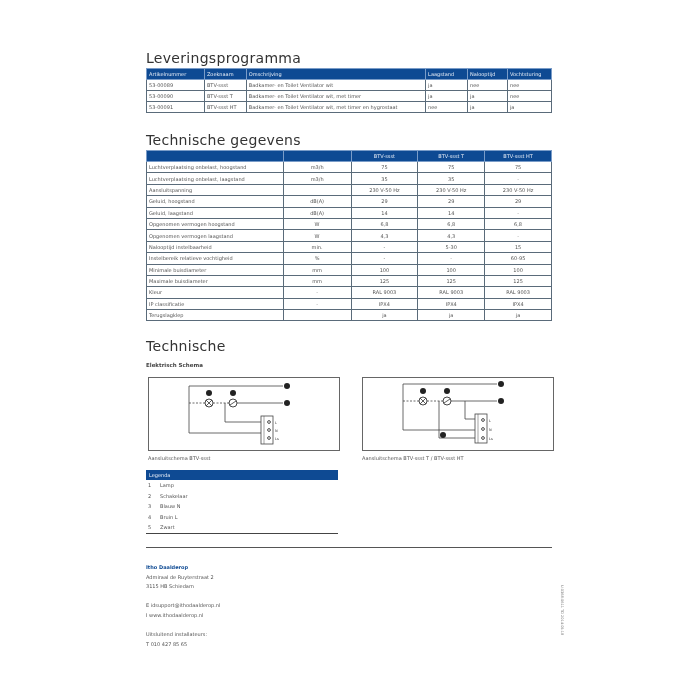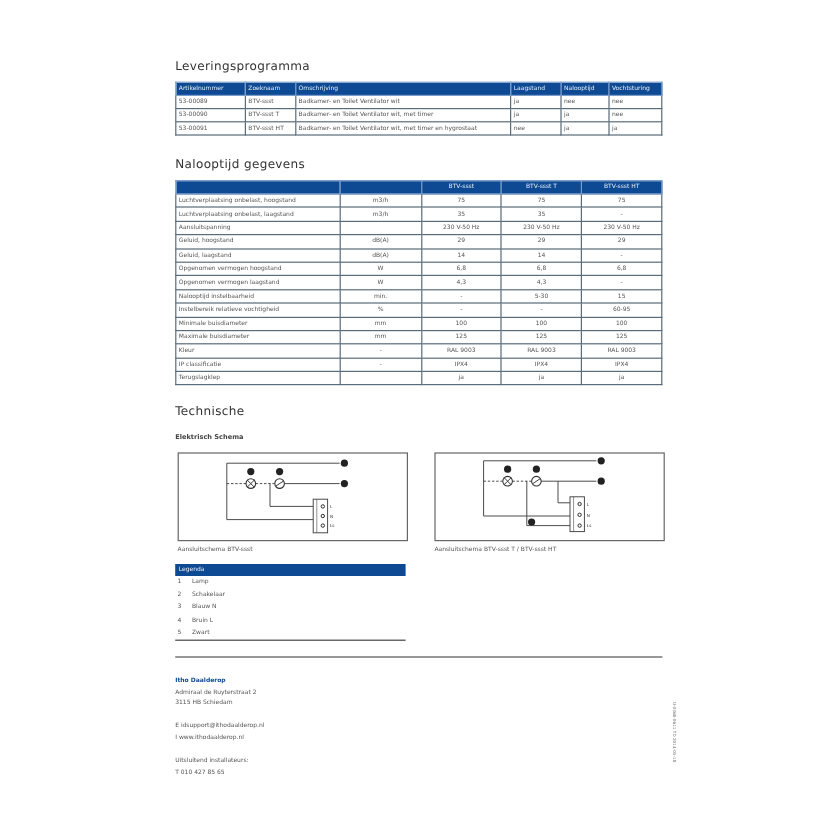--- a/index.html
+++ b/index.html
@@ -1,19 +1,19 @@
 <!DOCTYPE html>
 <html><head>
 <meta charset="utf-8">
 <style>
   html, body { margin:0; padding:0; background:#fff; }
   body { width:700px; height:700px; position:relative; overflow:hidden;
          font-family:"DejaVu Sans", sans-serif; color:#333; }
   .page { position:absolute; left:146px; top:0; width:406px; }
-  h2 { font-weight:normal; font-size:10px; color:#333; margin:0; letter-spacing:0.3px; position:absolute; left:0; }
+  h2 { font-weight:normal; font-size:14px; color:#333; margin:0; letter-spacing:0.3px; position:absolute; left:0; }
   table { border-collapse:collapse; position:absolute; left:0; width:406px; font-size:5px; }
   th { background:#0e4a93; color:#e8eef7; font-weight:normal; text-align:left; padding:0 2px; height:10px; border:1px solid #7a9cc8; }
   td { border:1px solid #5a6b7a; padding:0 2px; height:10px; color:#555; }
   .tech td { height:10.4px; }
   .tech td.c, .tech th.c { text-align:center; }
   .diagram { position:absolute; width:190px; height:72px; border:1px solid #666; background:#fff; }
   .caption { position:absolute; font-size:5px; color:#555; }
   .legend { position:absolute; left:0; top:470px; width:192px; font-size:5px; color:#555; }
   .legend .hdr { background:#0e4a93; color:#e8eef7; height:10px; line-height:10px; padding-left:3px; }
   .legend .row { height:10.5px; line-height:10.5px; display:flex; }
@@ -71,21 +71,21 @@
         <td>53-00091</td>
         <td>BTV-ssst HT</td>
         <td>Badkamer- en Toilet Ventilator wit, met timer en hygrostaat</td>
         <td>nee</td>
         <td>ja</td>
         <td>ja</td>
       </tr>
     </tbody>
   </table>
 
-  <h2 style="top:132px">Nalooptijd gegevens</h2>
+  <h2 style="top:132px">Technische gegevens</h2>
   <table class="tech" style="top:150px">
     <colgroup>
         <col style="width:137px">
         <col style="width:68px">
         <col style="width:67px">
         <col style="width:67px">
         <col style="width:67px">
       </colgroup>
     <thead>
         <tr>

